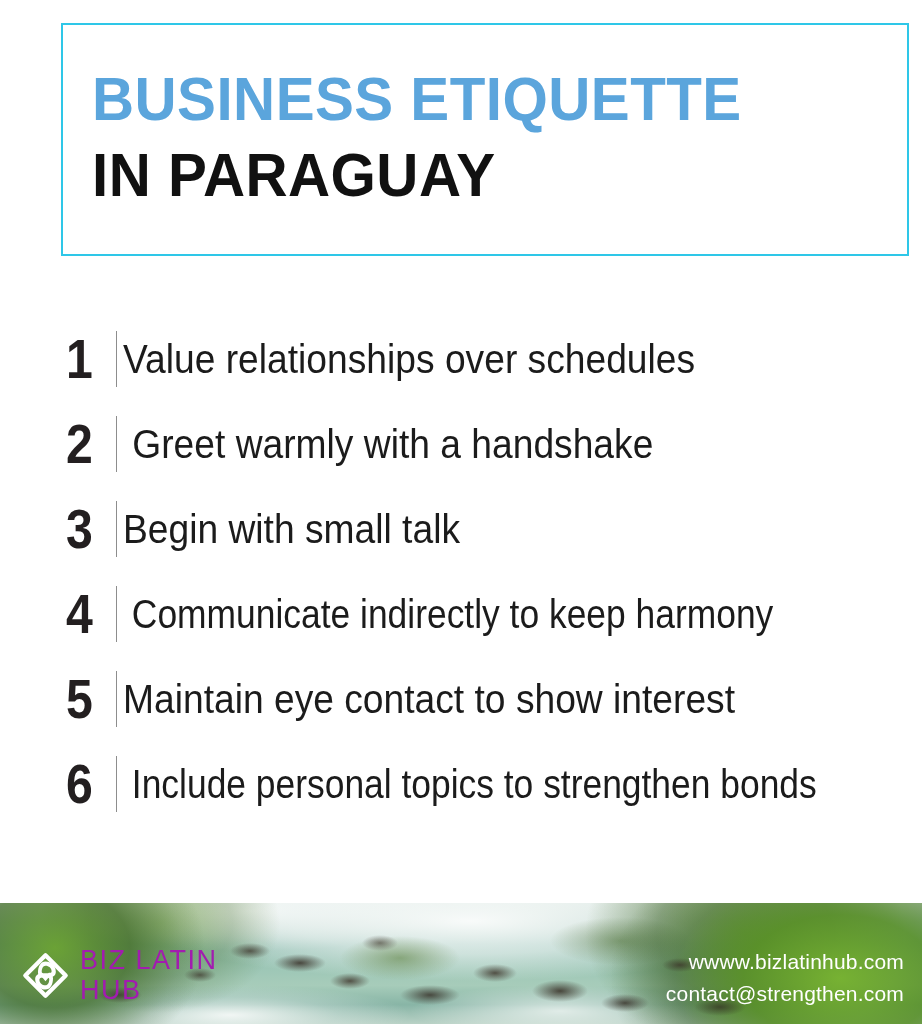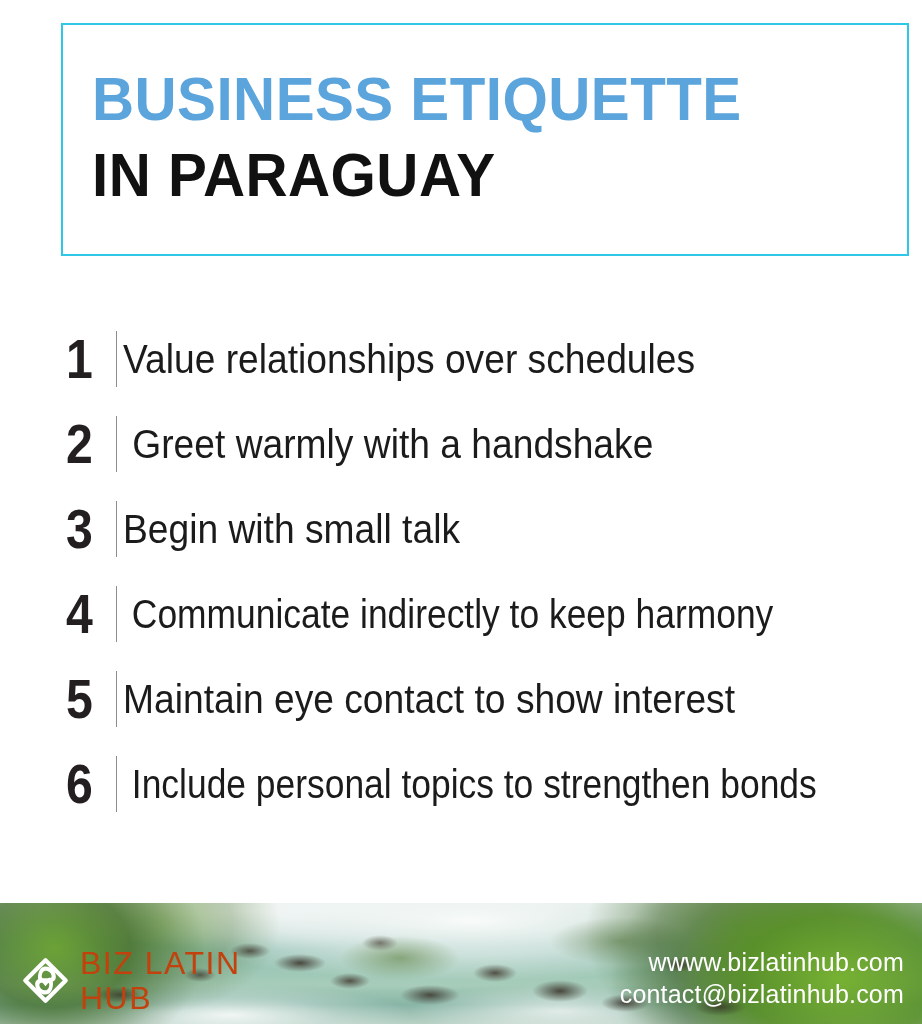--- a/index.html
+++ b/index.html
@@ -190,38 +190,38 @@
 
   .logo-words {
     display: flex;
     flex-direction: column;
     line-height: 1;
   }
 
   .logo-word {
     font-family: "Liberation Sans", sans-serif;
     font-weight: 400;
-    font-size: 32px;
+    font-size: 27px;
     letter-spacing: 1.5px;
-    color: #c2410c;
+    color: #a21caf;
   }
   .logo-word-2 { margin-top: 3px; }
 
   
   .contact {
     position: absolute;
     right: 18px;
     top: 946px;
     text-align: right;
   }
 
   .contact-line {
     font-family: "Liberation Sans", sans-serif;
     font-weight: 400;
-    font-size: 25px;
+    font-size: 21px;
     line-height: 32px;
     color: #ffffff;
     letter-spacing: 0.2px;
     white-space: nowrap;
   }
 </style>
 </head>
 <body>
 
 <div class="poster">
@@ -294,16 +294,16 @@
       </svg>
     </span>
     <span class="logo-words">
       <span class="logo-word logo-word-1">BIZ LATIN</span>
       <span class="logo-word logo-word-2">HUB</span>
     </span>
   </div>
 
   <div class="contact">
     <div class="contact-line">wwww.bizlatinhub.com</div>
-    <div class="contact-line">contact@bizlatinhub.com</div>
+    <div class="contact-line">contact@strengthen.com</div>
   </div>
 
 </div>
 
 </body></html>

